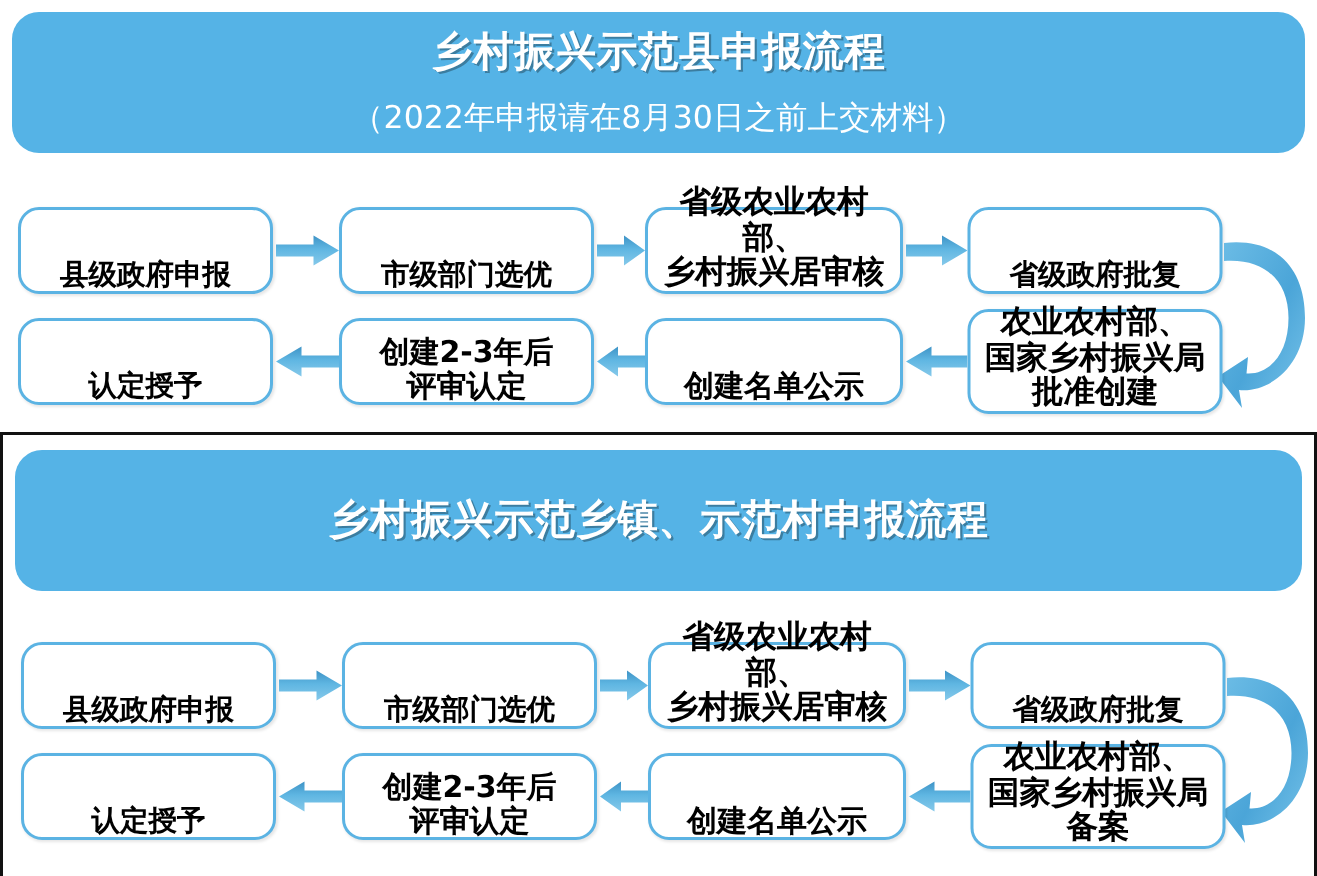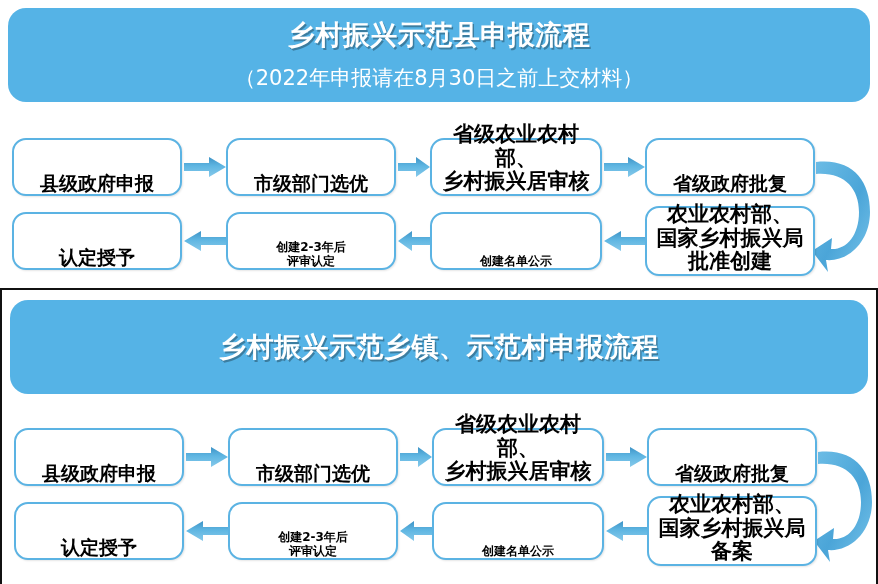--- a/index.html
+++ b/index.html
@@ -91,21 +91,21 @@
     align-items: flex-end;
     justify-content: center;
     color: #000000;
     font-weight: bold;
     text-align: center;
     line-height: 1.12;
     box-shadow: 1px 1px 2px rgba(0,0,0,0.10);
   }
   .node .txt { display: block; padding: 0 6px; white-space: pre-line; }
   .node.big   { font-size: 19px; }
-  .node.mid   { font-size: 12px; }
+  .node.mid   { font-size: 20px; }
   .node.small { font-size: 21px; }
 
   
   .arrow {
     position: absolute;
     height: 22px;
   }
   .arrow svg { display: block; width: 100%; height: 100%; }
 
   

